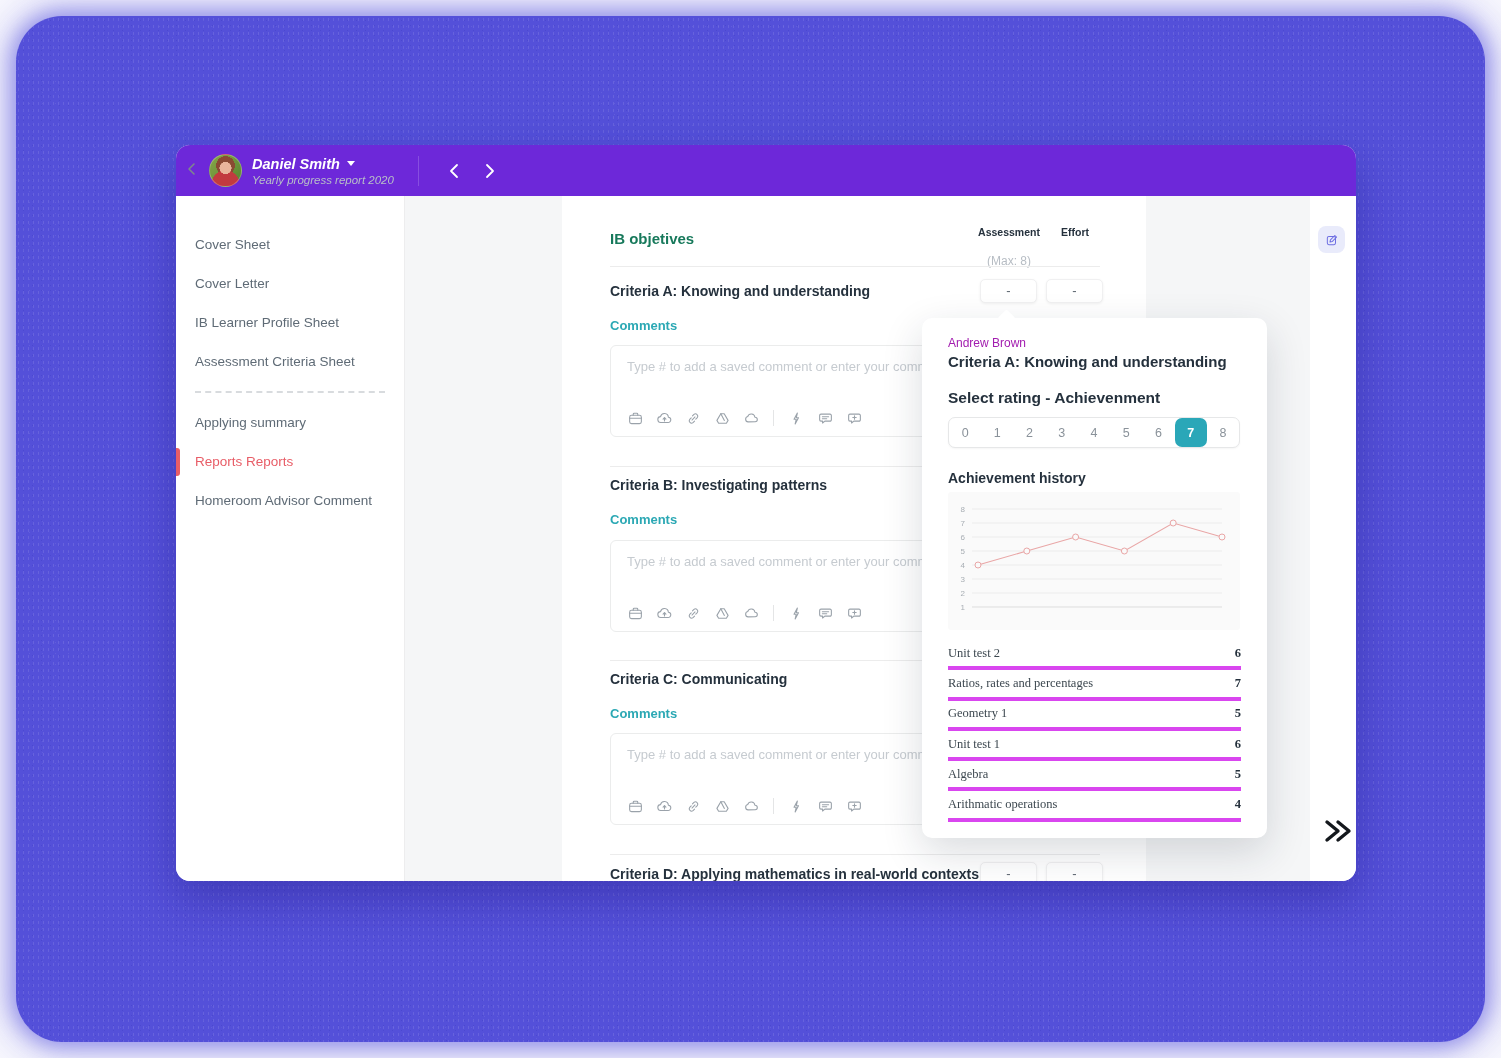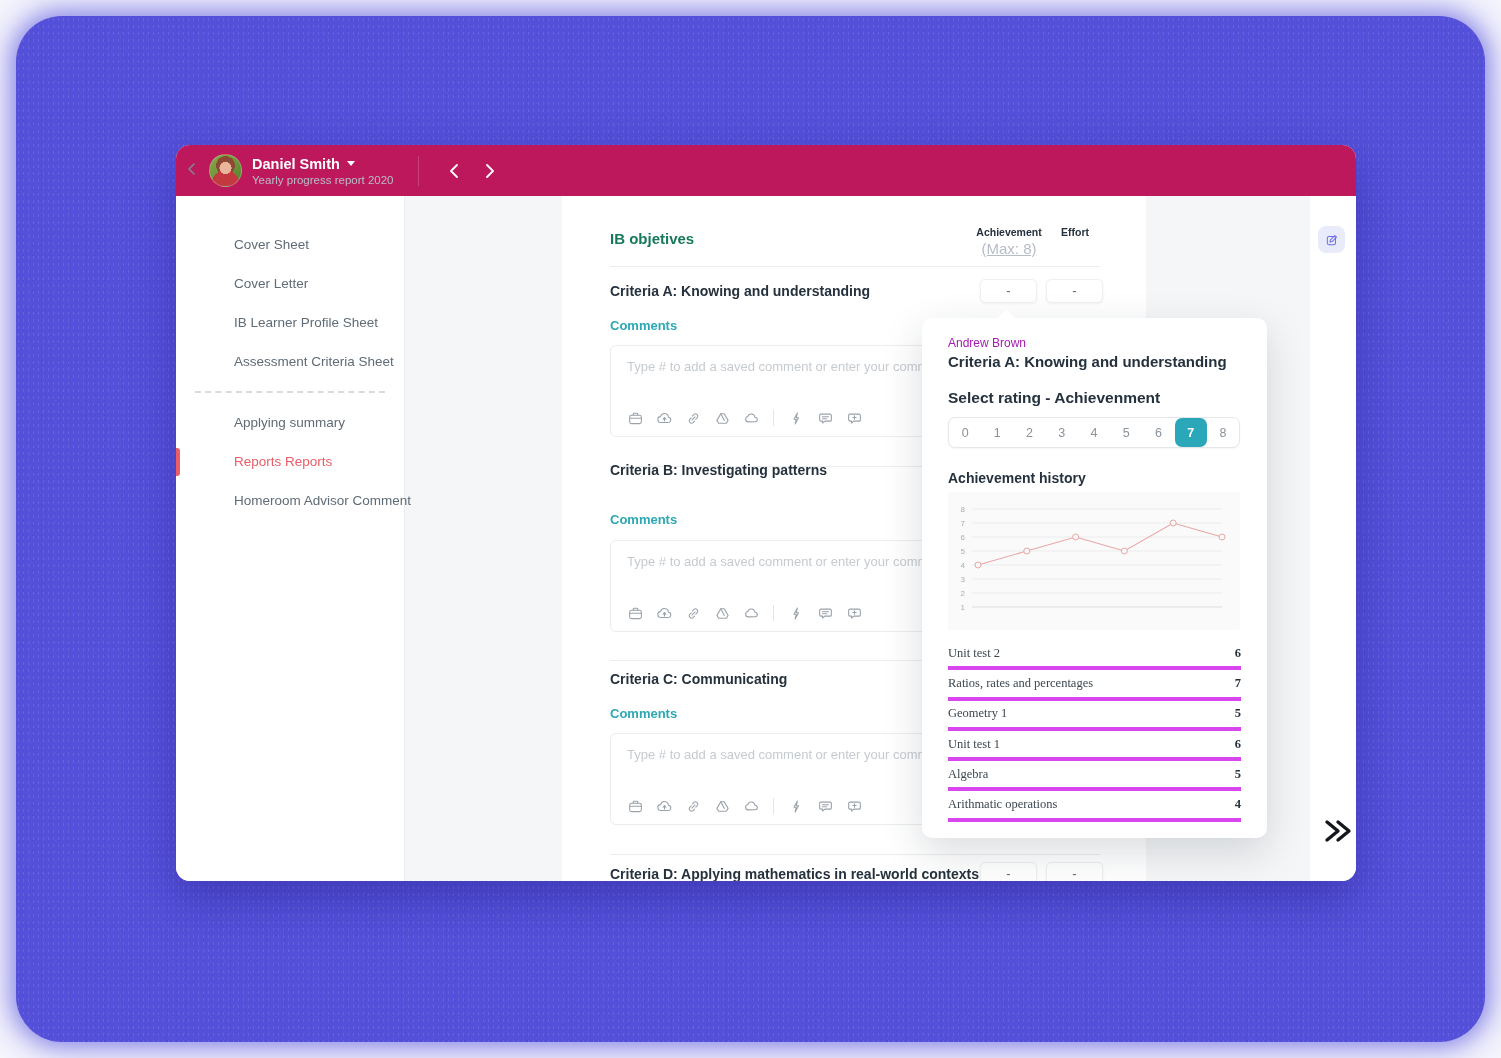--- a/index.html
+++ b/index.html
@@ -18,55 +18,55 @@
     background-size:5px 7px, 9px 5px, 13px 11px;
     background-position:0 0, 3px 2px, 7px 5px;
     opacity:.22; }
 
   
   .card { position:absolute; left:176px; top:145px; width:1180px; height:736px;
     background:#f5f6f7; border-radius:14px; overflow:hidden;
     box-shadow:0 18px 45px rgba(25,18,120,.35); z-index:2; }
 
   
-  .hdr { position:absolute; left:0; top:0; right:0; height:51px; background:#be185d;
-    display:flex; align-items:center; }
+  .hdr { position:absolute; left:0; top:0; right:0; height:51px; background:#6d28d9;
+    display:flex; align-items:center;font-style:italic; }
   .hdr-back { width:30px; text-align:center; color:#7d858f; }
   .avatar { width:33px; height:33px; border-radius:50%; margin-left:3px; overflow:hidden;
     background:
       radial-gradient(circle at 50% 42%, #e9b59b 0 25%, transparent 26%),
       radial-gradient(circle at 50% 95%, #c23a3f 0 42%, transparent 43%),
       radial-gradient(circle at 50% 34%, #8a4a33 0 36%, transparent 37%),
       linear-gradient(135deg,#86a648,#55832f);
     border:1px solid rgba(255,255,255,.25); }
   .hdr-id { margin-left:10px; color:#fff; }
   .hdr-name-row { display:flex; align-items:center; gap:7px; font-size:14.5px; font-weight:bold; }
   .hdr-sub { font-size:11.5px; color:#b8bfc7; margin-top:2px; }
   .hdr-divider { width:1px; height:30px; background:rgba(255,255,255,.18); margin-left:24px; }
   .hdr-nav { display:flex; gap:14px; margin-left:24px; }
   .nav-btn { width:22px; height:22px; display:flex; align-items:center; justify-content:center; cursor:pointer; }
 
   
   .sidebar { position:absolute; left:0; top:51px; width:229px; bottom:0; background:#fff;
     border-right:1px solid #ededee; }
   .side-item { position:absolute; left:19px; right:10px; height:19px; font-size:13.5px;
-    color:#5f6b76; line-height:19px; cursor:pointer; white-space:nowrap;margin-left:39px; }
+    color:#5f6b76; line-height:19px; cursor:pointer; white-space:nowrap; }
   .side-item.active { color:#e85d67; }
   .active-bar { position:absolute; left:0; top:252px; width:4px; height:28px;
     background:#e85d67; border-radius:0 3px 3px 0; }
   .side-dash { position:absolute; left:19px; right:19px; top:195px;
     border-top:2px dashed #d8dbde; }
 
   
   .page { position:absolute; left:386px; top:51px; width:584px; height:685px;
     background:#fff; overflow:hidden; }
   .page-title { position:absolute; left:48px; top:34px; font-size:15px; font-weight:bold; color:#17795b; }
   .col-head { position:absolute; top:30px; text-align:center; font-size:10.5px;
     font-weight:bold; color:#25313d; }
-  .col-head .sub { font-weight:normal; font-size:15px; color:#b7bdc4; margin-top:2px;text-decoration:underline; }
+  .col-head .sub { font-weight:normal; font-size:12px; color:#b7bdc4; margin-top:16px; }
   .h-div { position:absolute; left:48px; width:490px; border-top:1px solid #ececec; }
   .crit-label { position:absolute; left:48px; font-size:14px; font-weight:bold; color:#25313d; white-space:nowrap; }
   .dash-btn { position:absolute; width:57px; height:24px; background:#fff;
     border:1px solid #f0f0f1; border-radius:5px; box-shadow:0 1px 3px rgba(0,0,0,.06);
     font-size:13px; color:#5a646e; text-align:center; line-height:22px; cursor:pointer; }
   .comments-label { position:absolute; left:48px; font-size:13px; font-weight:bold; color:#2ba8b4; }
   .cbox { position:absolute; left:48px; width:490px; height:92px; background:#fff;
     border:1px solid #ebecec; border-radius:6px; }
   .cbox textarea { width:100%; height:48px; border:none; outline:none; resize:none;
     background:transparent; padding:13px 16px 0; font-family:inherit; font-size:13px; color:#444; }
@@ -160,21 +160,21 @@
       <div class="side-item" style="top:217px">Applying summary</div>
       <div class="side-item active" style="top:256px">Reports Reports</div>
       <div class="side-item" style="top:295px">Homeroom Advisor Comment</div>
       <div class="active-bar"></div>
     </div>
 
     <div class="page">
       <div class="page-title">IB objetives</div>
 
       <div class="col-head" style="left:400px;width:94px">
-        <div>Achievement</div>
+        <div>Assessment</div>
         <div class="sub">(Max: 8)</div>
       </div>
       <div class="col-head" style="left:478px;width:70px">
         <div>Effort</div>
       </div>
 
       <div class="h-div" style="top:70px"></div>
 
       <div class="crit-label" style="top:87px">Criteria A: Knowing and understanding</div>
       <div class="dash-btn" style="left:418px;top:83px">-</div>
@@ -231,21 +231,21 @@
               <svg width="17" height="17" viewBox="0 0 18 18">
                 <path d="M4.2 4.4h9.6a1.4 1.4 0 0 1 1.4 1.4v4.6a1.4 1.4 0 0 1-1.4 1.4H8.3l-2.4 2v-2H4.2a1.4 1.4 0 0 1-1.4-1.4V5.8a1.4 1.4 0 0 1 1.4-1.4z"></path>
                 <path d="M9 6.2v3.6M7.2 8h3.6"></path>
               </svg>
             </span>
         </div>
       </div>
 
       <div class="h-div" style="top:270px"></div>
 
-      <div class="crit-label" style="top:266px">Criteria B: Investigating patterns</div>
+      <div class="crit-label" style="top:281px">Criteria B: Investigating patterns</div>
       <div class="comments-label" style="top:316px">Comments</div>
       <div class="cbox" style="top:344px">
         <textarea placeholder="Type # to add a saved comment or enter your comments" style=""></textarea>
         <div class="tool-row">
           <span class="tool">
               <svg width="17" height="17" viewBox="0 0 18 18">
                 <rect x="2.8" y="5.6" width="12.4" height="8.8" rx="2"></rect>
                 <path d="M6.6 5.6V4.4a1 1 0 0 1 1-1h2.8a1 1 0 0 1 1 1v1.2"></path>
                 <path d="M2.9 8.8h12.2"></path>
               </svg>

